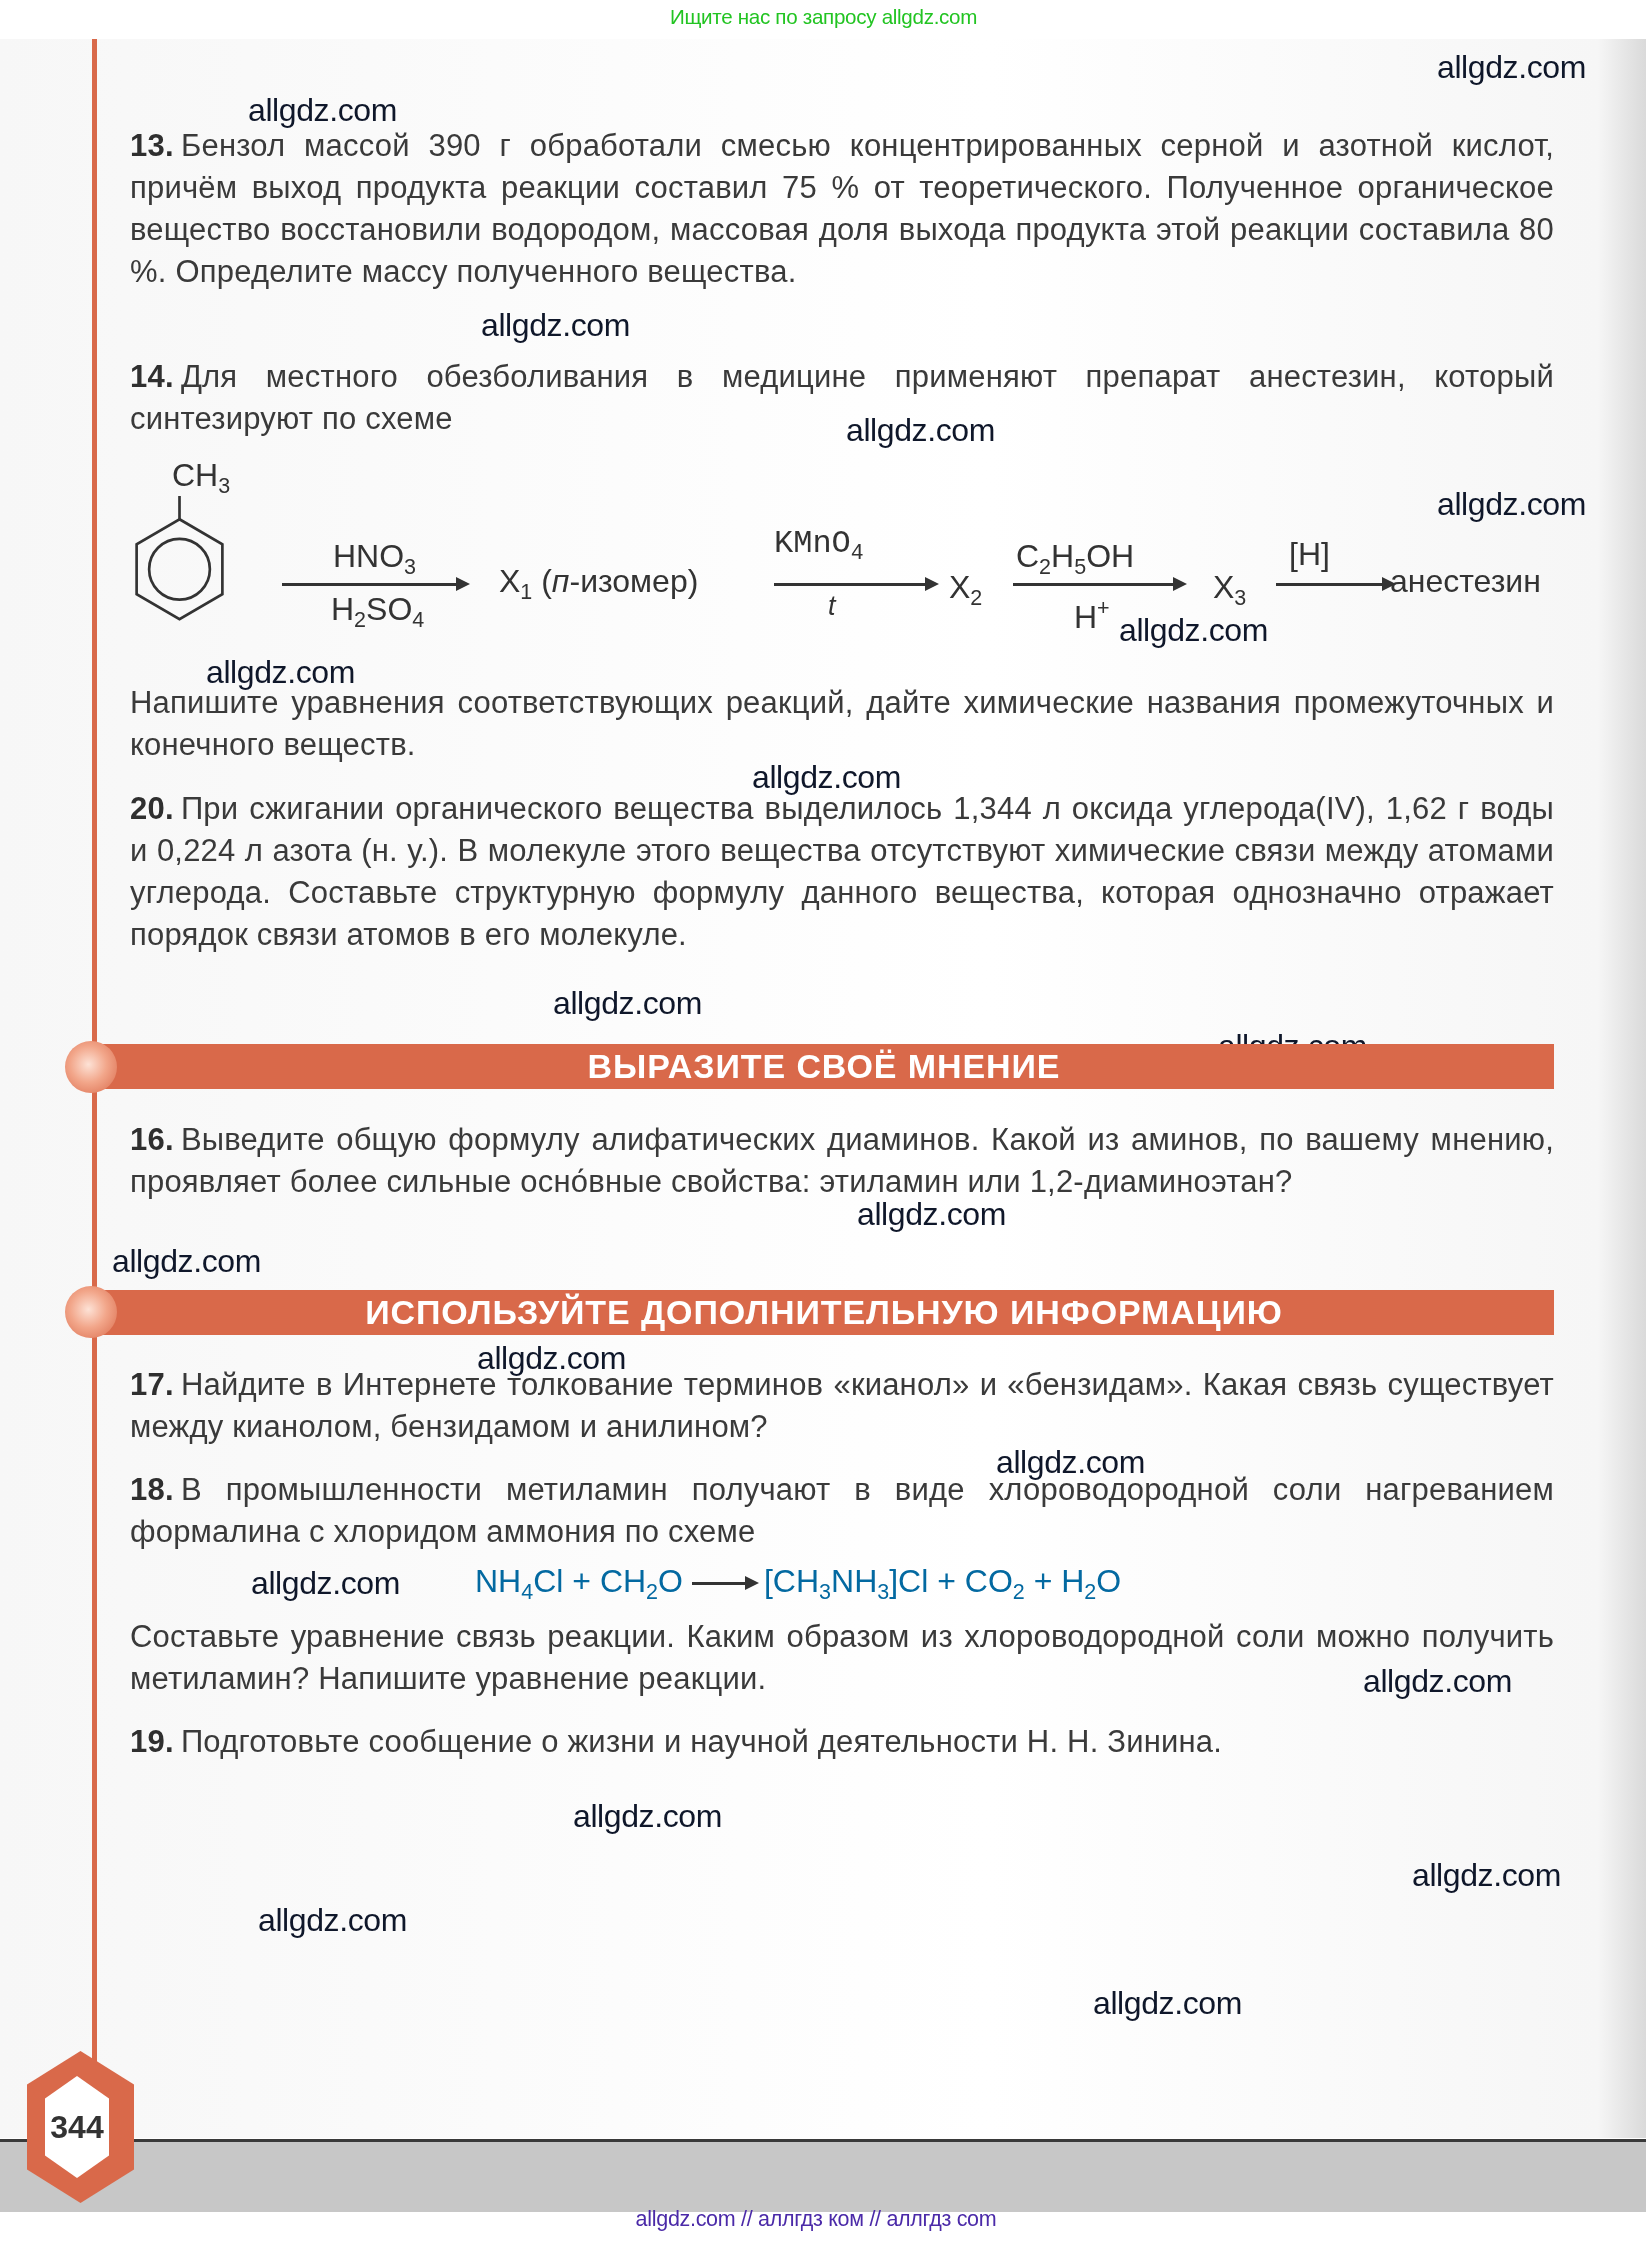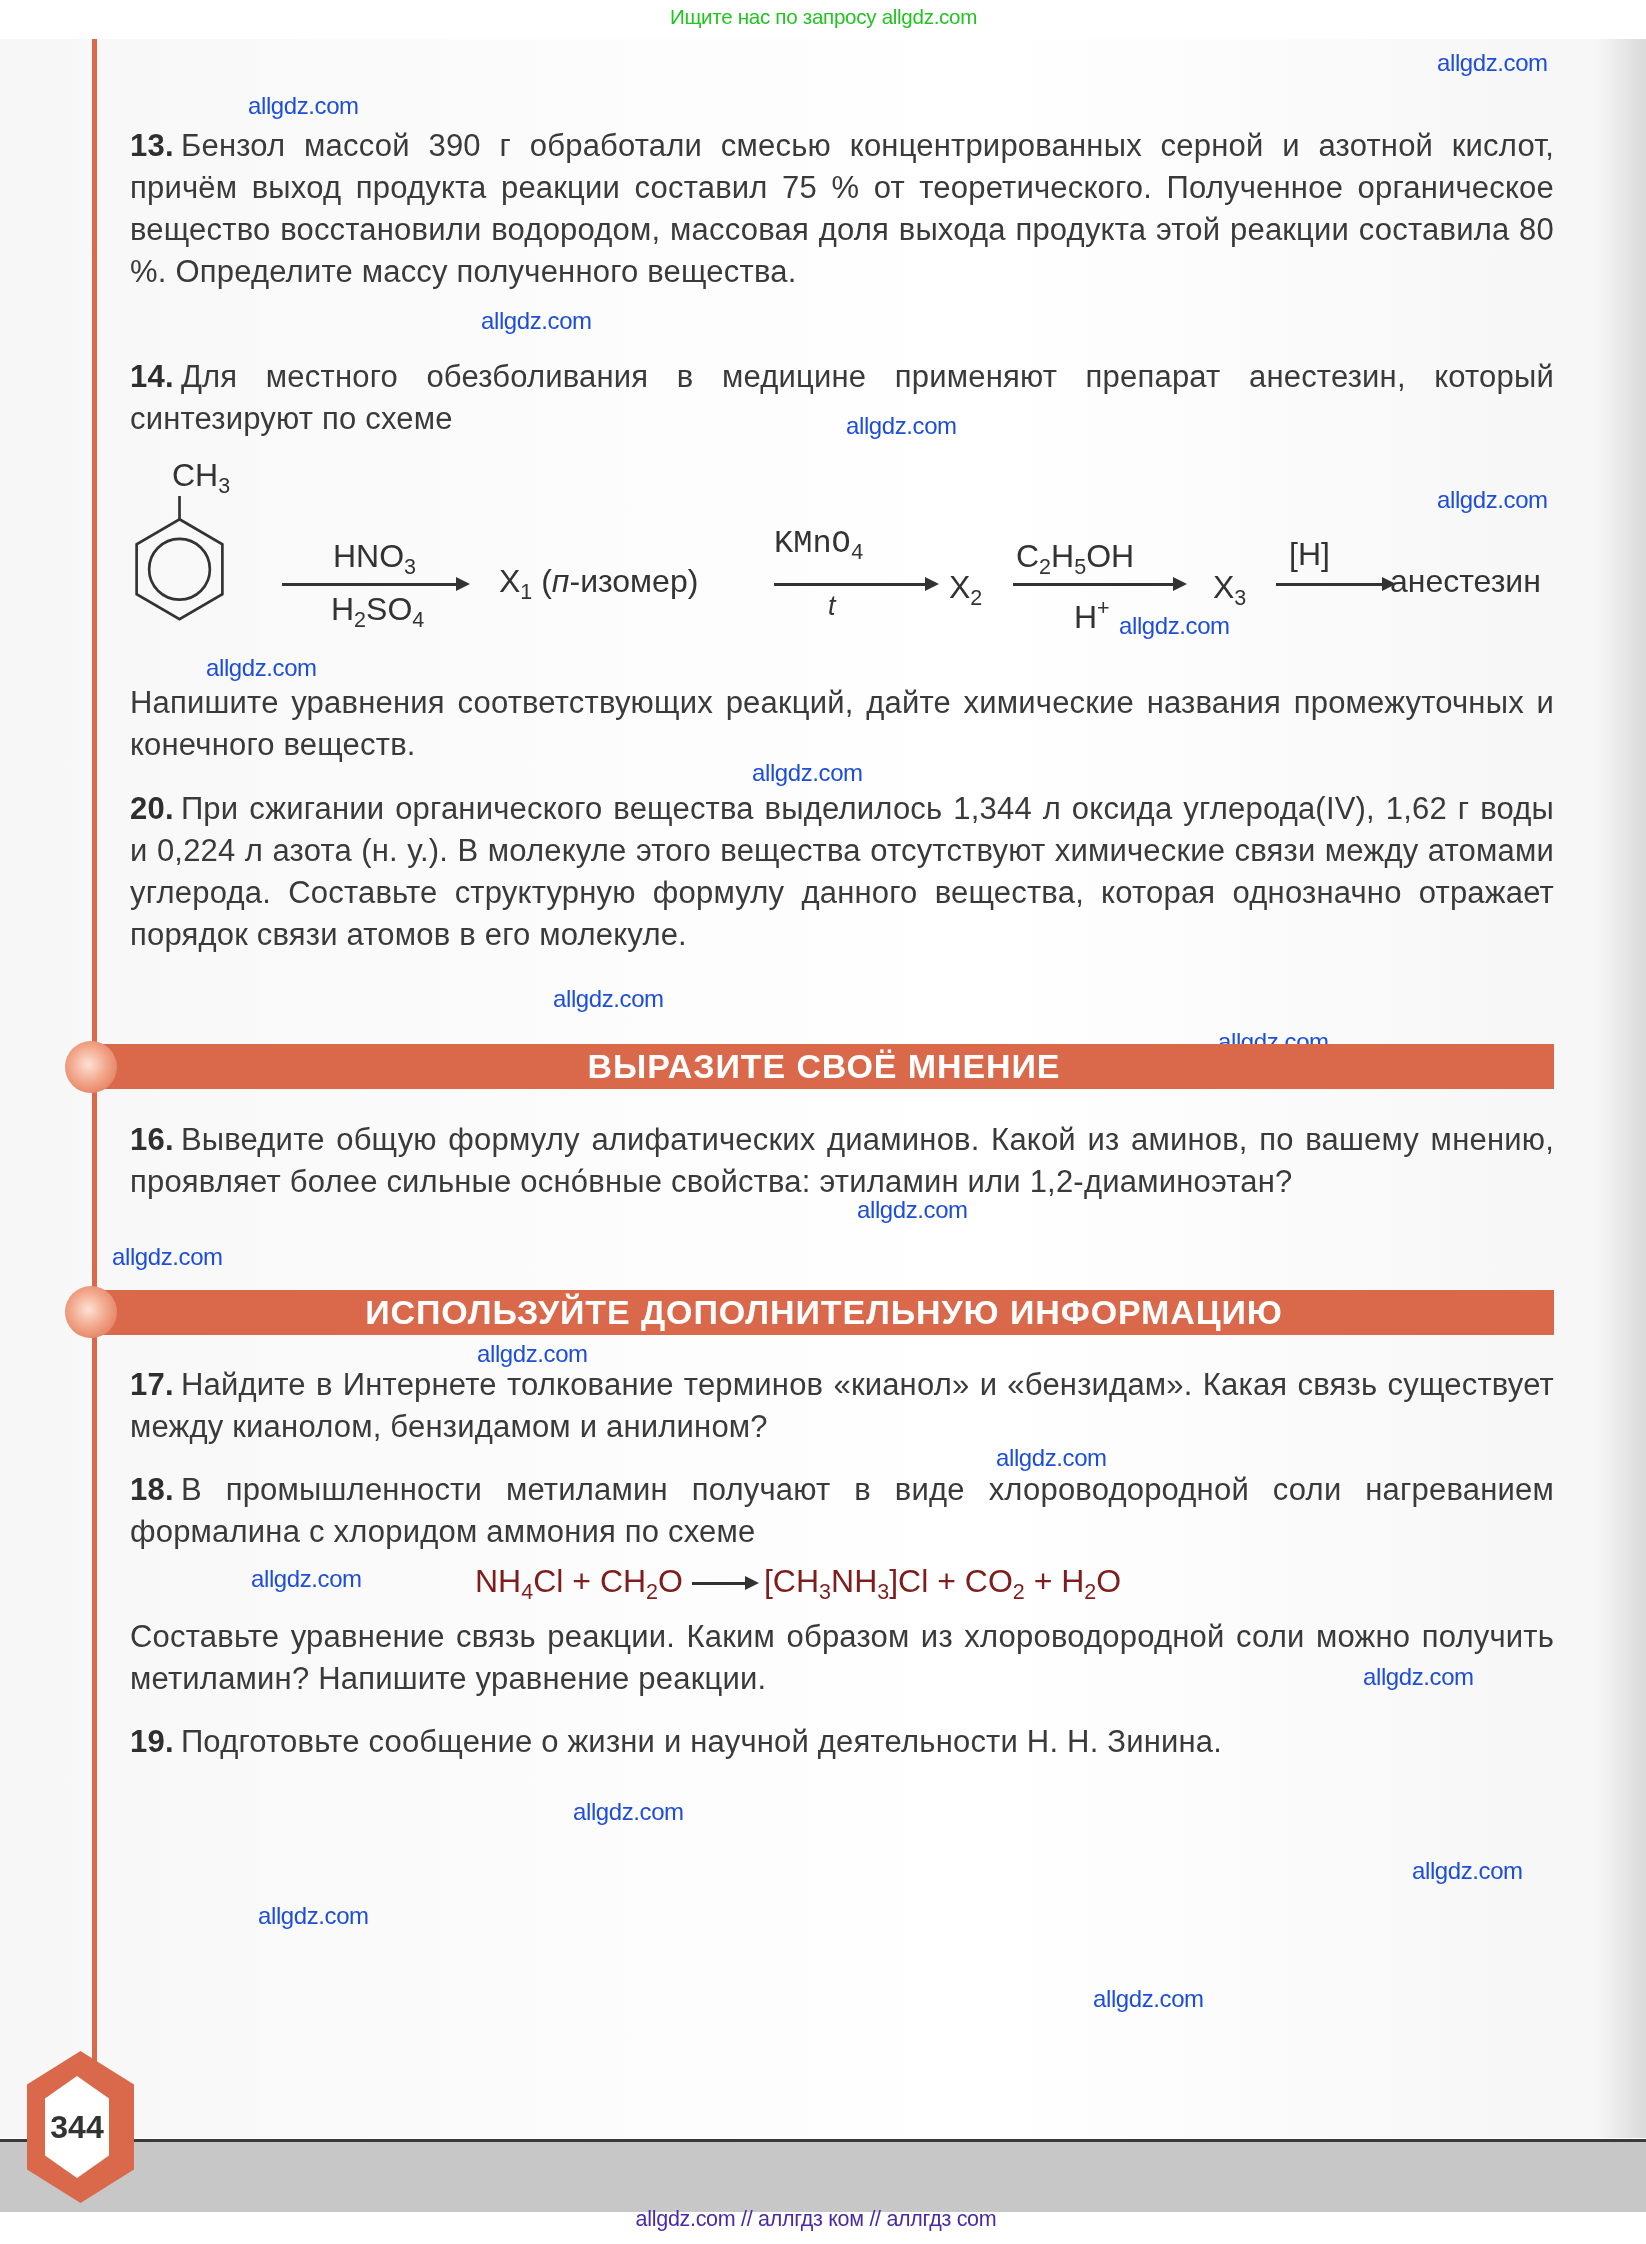--- a/index.html
+++ b/index.html
@@ -14,21 +14,21 @@
   }
   .page {
     position: absolute; left: 0; top: 39px; width: 1647px; height: 2099px;
     background: linear-gradient(90deg, #f7f7f7 0%, #fbfbfb 30%, #ffffff 60%, #f6f6f6 97%, #d9d9d9 100%);
   }
   .vline {
     position: absolute; left: 92px; top: 39px; width: 5.4px; height: 2060px;
     background: #d9694a;
   }
   .wm {
-    position: absolute; font-size: 24px; color: #1d4ed8; letter-spacing: -0.4px;
+    position: absolute; font-size: 32px; color: #0f172a; letter-spacing: -0.4px;
     font-family: "Liberation Sans", sans-serif;
   }
   .para {
     position: absolute; left: 130px; width: 1424px;
     font-size: 31px; line-height: 42px; color: #3a3a3a;
     text-align: justify; letter-spacing: 0.2px;
   }
   .para .num { font-weight: bold; color: #2f2f2f; margin-right: 7.2px; margin-top: 20px; }
   .banner {
     position: absolute; left: 94px; width: 1460px; height: 45px;
@@ -42,21 +42,21 @@
   }
   .scheme { position: absolute; left: 125px; top: 457px; width: 1451px; height: 197px; }
   .chem { position: absolute; font-size: 32px; color: #333; white-space: nowrap; }
   .chem sub { font-size: 21.5px; vertical-align: -7.2px; }
   .chem sup { font-size: 21.5px; vertical-align: 12.5px; }
   .arrow { position: absolute; height: 2.7px; background: #333; }
   .arrow::after {
     content: ""; position: absolute; right: -3.6px; top: -6.3px;
     border-left: 14.3px solid #333; border-top: 7.2px solid transparent; border-bottom: 7.2px solid transparent;
   }
-  .eq { position: absolute; left: 475px; top: 1563px; font-size: 32px; color: #7f1d1d; white-space: nowrap; }
+  .eq { position: absolute; left: 475px; top: 1563px; font-size: 32px; color: #0369a1; white-space: nowrap; }
   .eq sub { font-size: 21.5px; vertical-align: -7.2px; }
   .eq .arr { display: inline-block; width: 63px; height: 2.7px; background: #333; position: relative; vertical-align: middle; margin: 0 9px; }
   .eq .arr::after {
     content: ""; position: absolute; right: -3.6px; top: -6.3px;
     border-left: 14.3px solid #333; border-top: 7.2px solid transparent; border-bottom: 7.2px solid transparent;
   }
   .gray-strip {
     position: absolute; left: 0; top: 2139px; width: 1647px; height: 70px;
     background: #c7c7c7; border-top: 3.6px solid #3a3a3a;
   }

